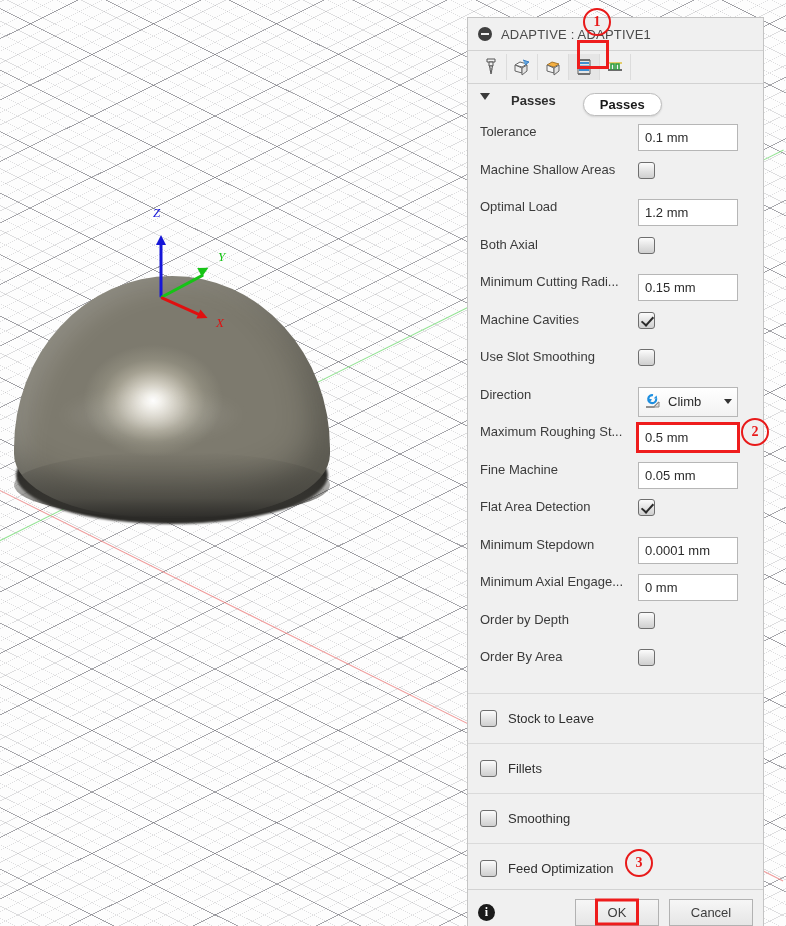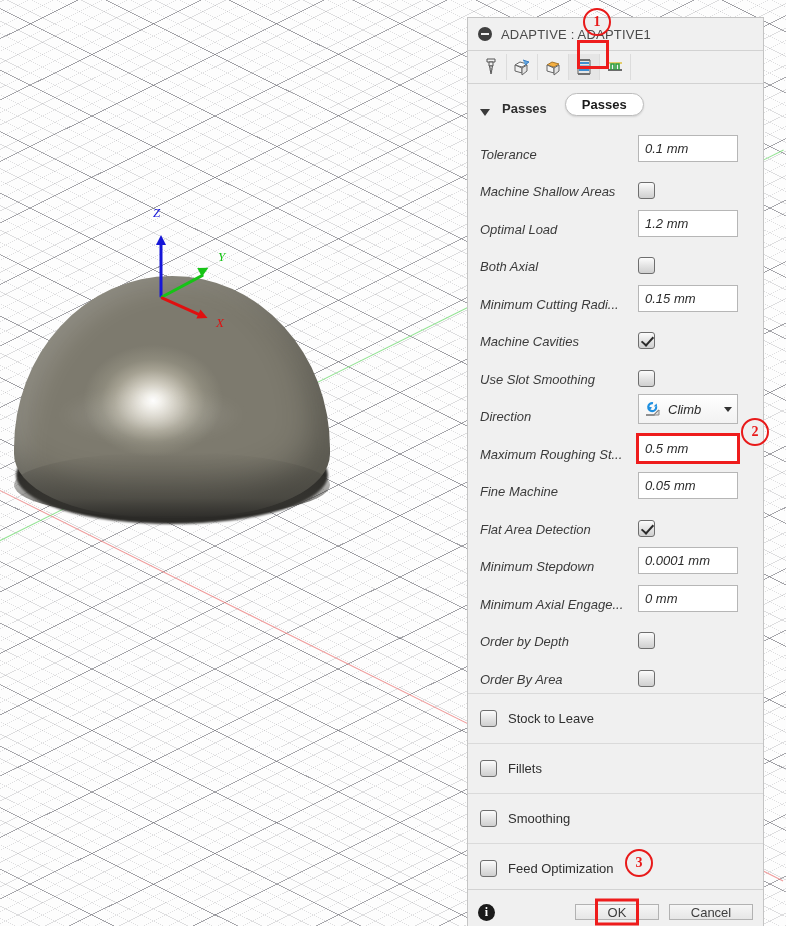--- a/index.html
+++ b/index.html
@@ -177,22 +177,22 @@
 
   .content {
     flex: 1 1 auto;
     overflow: hidden;
     background: #f0f0f0;
     position: relative;
   }
 
   .section-head {
     display: flex;
-    align-items: flex-end;
-    gap: 12px;
+    align-items: flex-start;
+    gap: 21px;
     padding: 9px 12px 4px 12px;
   }
   .tri-caret {
     width: 0; height: 0;
     border-left: 5px solid transparent;
     border-right: 5px solid transparent;
     border-top: 7px solid #3a3a3a;
   }
   .section-title { font-size: 13px; font-weight: bold; color: #2f2f2f; }
 
@@ -204,25 +204,24 @@
     padding: 3px 16px;
     font-size: 13px;
     font-weight: bold;
     color: #1a1a1a;
     box-shadow: 0 1px 2px rgba(0,0,0,0.12);
   }
 
   .rows { padding: 4px 0 0 0; }
   .row {
     display: flex;
-    align-items: flex-end;
+    align-items: flex-start;
     height: 37.5px;
     padding: 0 12px;
     box-sizing: border-box;
-    font-style: italic;
   }
   .row-label {
     font-size: 13px;
     color: #3b3b3b;
     width: 158px;
     flex: 0 0 158px;
     white-space: nowrap;
     overflow: hidden;
   }
   .field {
@@ -303,21 +302,21 @@
     gap: 10px;
   }
   .info-icon {
     width: 17px; height: 17px; border-radius: 50%;
     background: #1b1b1b; color: #fff;
     font-size: 12px; font-weight: bold;
     display: flex; align-items: center; justify-content: center;
     font-family: "Liberation Serif", serif;
   }
   .btn {
-    height: 16px;
+    height: 27px;
     min-width: 84px;
     background: linear-gradient(180deg,#f6f6f6 0%, #e6e6e6 100%);
     border: 1px solid #b2b2b2;
     font-size: 13px;
     color: #3d3d3d;
     display: flex; align-items: center; justify-content: center;
     box-sizing: border-box;
     text-align: right;
   }
   .btn-ok { margin-left: auto; position: relative; }

